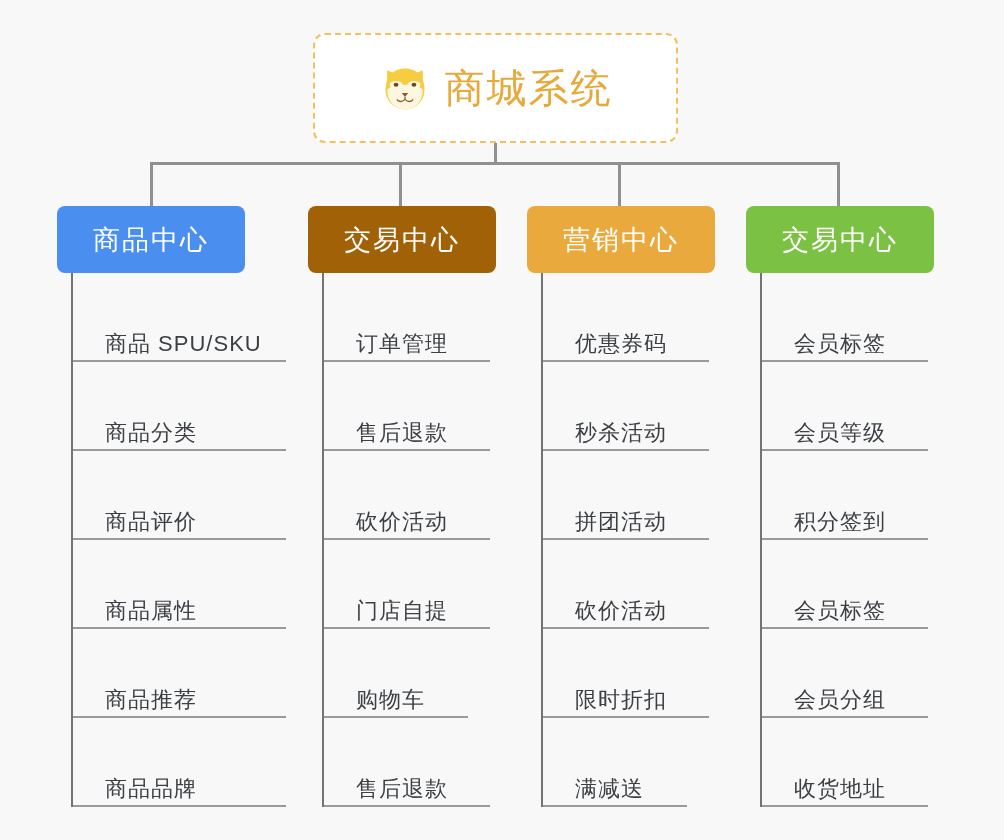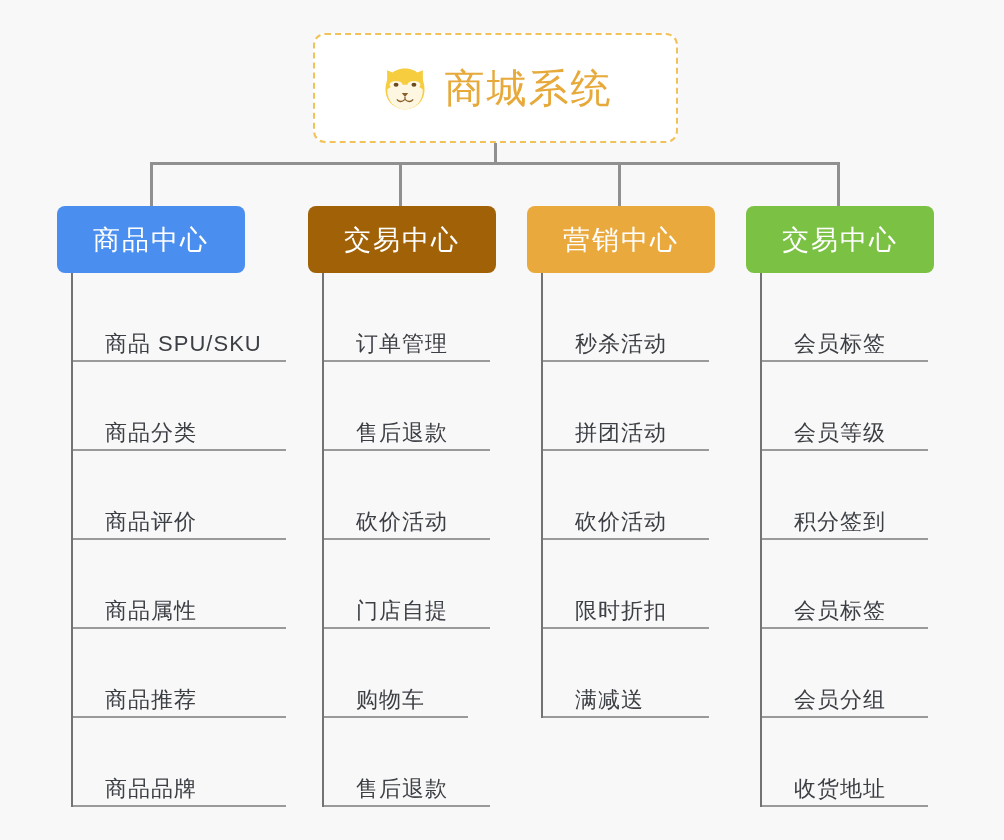--- a/index.html
+++ b/index.html
@@ -223,20 +223,24 @@
           <span class="item-label">售后退款</span>
           <span class="item-rule"></span>
         </div>
     </div>
   </div>
 
   <div class="column col-3">
     <div class="col-header" style="background: rgb(234, 169, 60);">营销中心</div>
     <div class="col-items">
       <div class="item">
+          <span class="item-label">优惠券码</span>
+          <span class="item-rule"></span>
+        </div>
+      <div class="item">
           <span class="item-label">秒杀活动</span>
           <span class="item-rule"></span>
         </div>
       <div class="item">
           <span class="item-label">拼团活动</span>
           <span class="item-rule"></span>
         </div>
       <div class="item">
           <span class="item-label">砍价活动</span>
           <span class="item-rule"></span>

